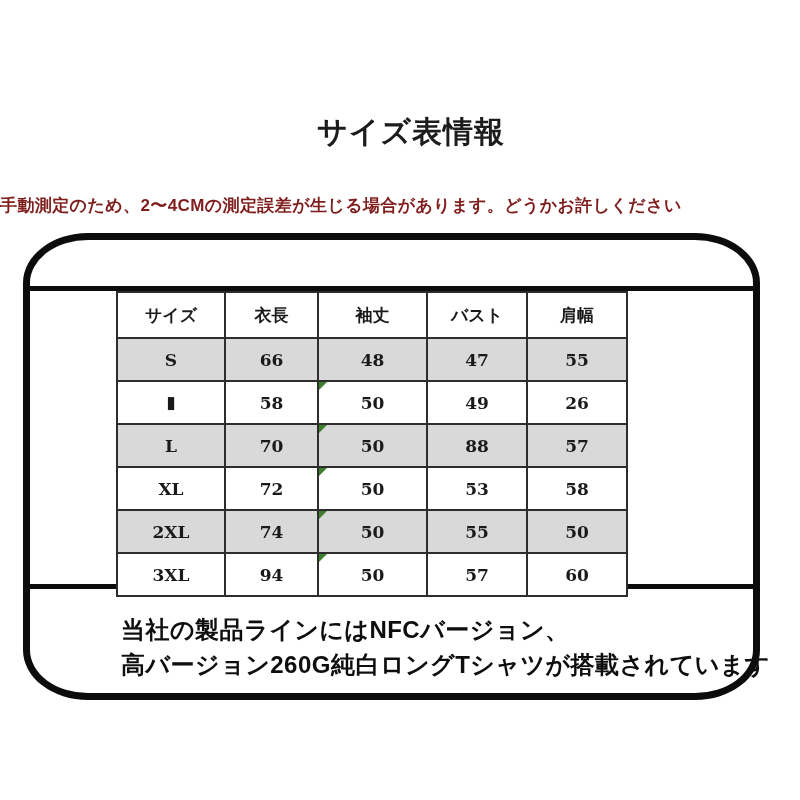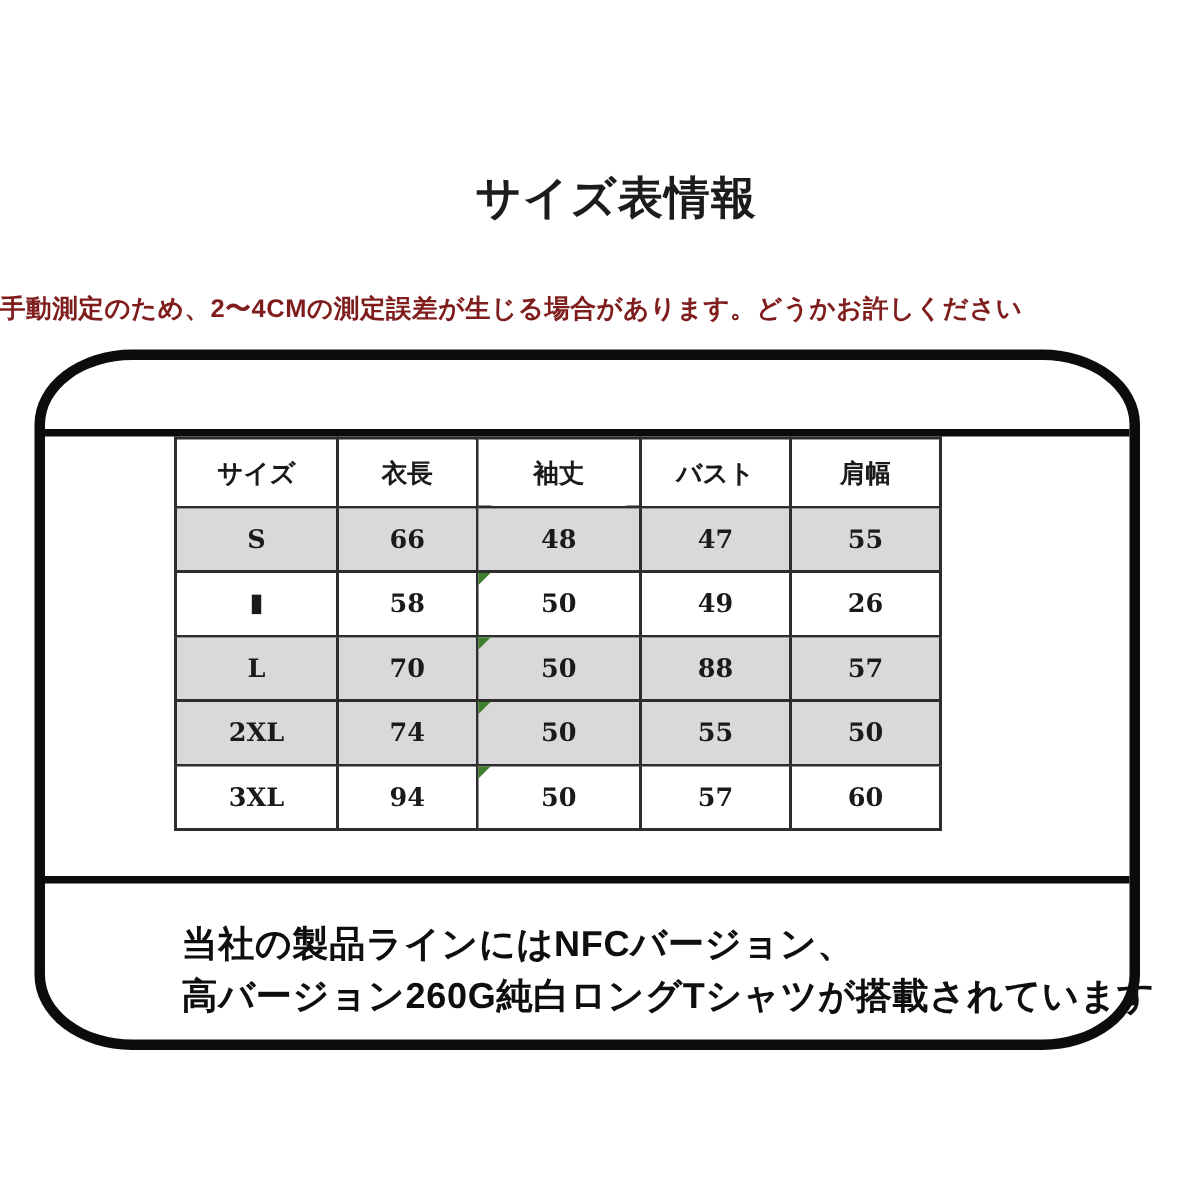--- a/index.html
+++ b/index.html
@@ -127,20 +127,27 @@
     </tr>
 
     <tr class="shaded">
       <td>L</td>
       <td>70</td>
       <td><span class="note-marker"></span><span>50</span></td>
       <td>88</td>
       <td>57</td>
     </tr>
 
+    <tr>
+      <td>XL</td>
+      <td>72</td>
+      <td><span class="note-marker"></span><span>50</span></td>
+      <td>53</td>
+      <td>58</td>
+    </tr>
 
     <tr class="shaded">
       <td>2XL</td>
       <td>74</td>
       <td><span class="note-marker"></span><span>50</span></td>
       <td>55</td>
       <td>50</td>
     </tr>
 
     <tr>

